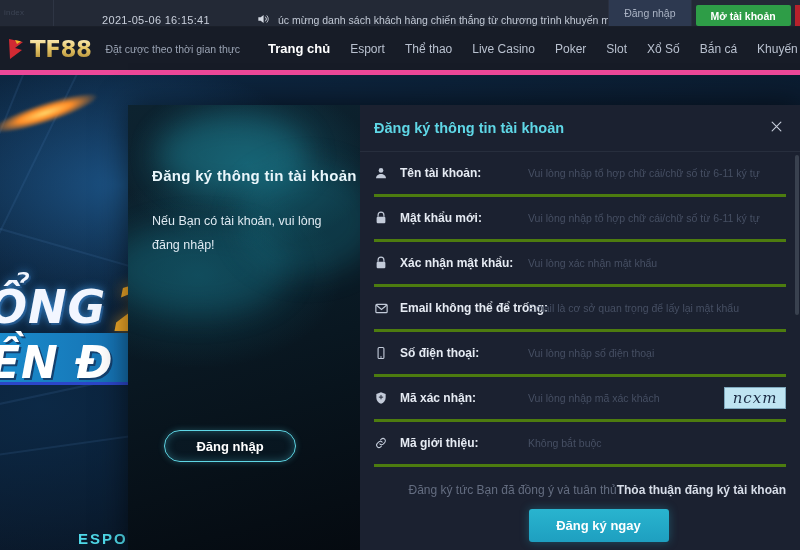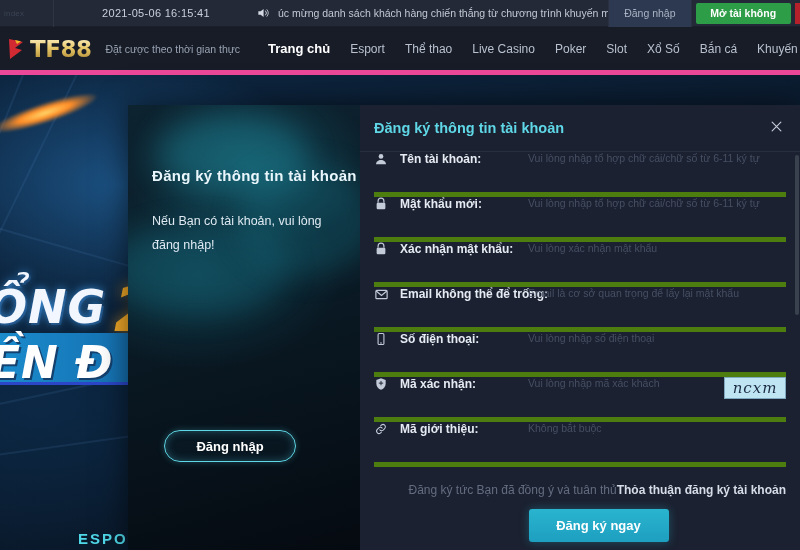--- a/index.html
+++ b/index.html
@@ -9,21 +9,21 @@
     font-family: "Liberation Sans", sans-serif;
     overflow: hidden;
   }
 
   #root { position: relative; width: 800px; height: 550px; overflow: hidden; }
 
   
   .topbar {
     position: absolute; top: 0; left: 0; width: 800px; height: 27px;
     background: #232936;
-    display: flex; align-items: center;
+    display: flex; align-items: flex-end;
     border-bottom: 1px solid #1a1f29;
   }
   .tb-left-ghost {
     width: 58px; height: 27px;
     font-size: 8px; color: #3c4454;
     display: flex; align-items: center; padding-left: 4px;
     letter-spacing: .2px;
   }
   .tb-divider { width: 1px; height: 27px; background: #2e3544; }
   .tb-time {
@@ -167,22 +167,22 @@
   }
   .mr-header {
     height: 47px; display:flex; align-items:center;
     padding: 0 16px 0 14px; border-bottom:1px solid #272e3d;
   }
   .mr-title { color:#5fd7e6; font-size:14.5px; font-weight:bold; flex:1; }
   .mr-close { color:#c5ccd9; font-size:17px; line-height:1; cursor:pointer; }
 
   .form-rows { padding: 0 14px; }
   .frow {
-    height: 45px; display:flex; align-items:flex-start;
-    border-bottom: 5px solid #4d7c0f; position: relative;
+    height: 45px; display:flex; align-items:center;
+    border-bottom: 3px solid #4d7c0f; position: relative;
   }
   .frow-icon {
     width: 26px; display:flex; align-items:center; justify-content:flex-start;
     color:#c3cbd9; flex-shrink:0;
   }
   .frow-label {
     color:#e6ebf3; font-size:12px; font-weight:bold; white-space:nowrap;
     width: 128px; flex-shrink:0;
   }
   .frow-input {
@@ -228,21 +228,21 @@
     <div class="tb-speaker">
       <svg width="14" height="14" viewBox="0 0 24 24" fill="currentColor" aria-hidden="true">
         <path d="M4 9v6h4l5 4V5L8 9H4z"></path>
         <path d="M16.5 8.5a5 5 0 0 1 0 7" stroke="currentColor" stroke-width="1.6" fill="none" stroke-linecap="round"></path>
         <path d="M18.8 6.2a8 8 0 0 1 0 11.6" stroke="currentColor" stroke-width="1.4" fill="none" stroke-linecap="round"></path>
       </svg>
     </div>
     <div class="tb-marquee">úc mừng danh sách khách hàng chiến thắng từ chương trình khuyến mãi " Tặng Vòng Quay Mil</div>
     <div class="tb-spacer"></div>
     <div class="btn-login-top">Đăng nhập</div>
-    <div class="btn-register-top">Mở tài không</div>
+    <div class="btn-register-top">Mở tài khoản</div>
     <div class="tb-edge"></div>
   </div>
 
   <div class="navbar">
     <div class="logo-wrap">
       <div class="logo-mark">
         <svg width="22" height="24" viewBox="0 0 22 24" aria-hidden="true">
           <path d="M3 2 L17 5 L9 11 L16 13 L4 22 Z" fill="#d22a33"></path>
           <path d="M9 3 L15 4.2 L11 7 Z" fill="#f0b429"></path>
         </svg>

